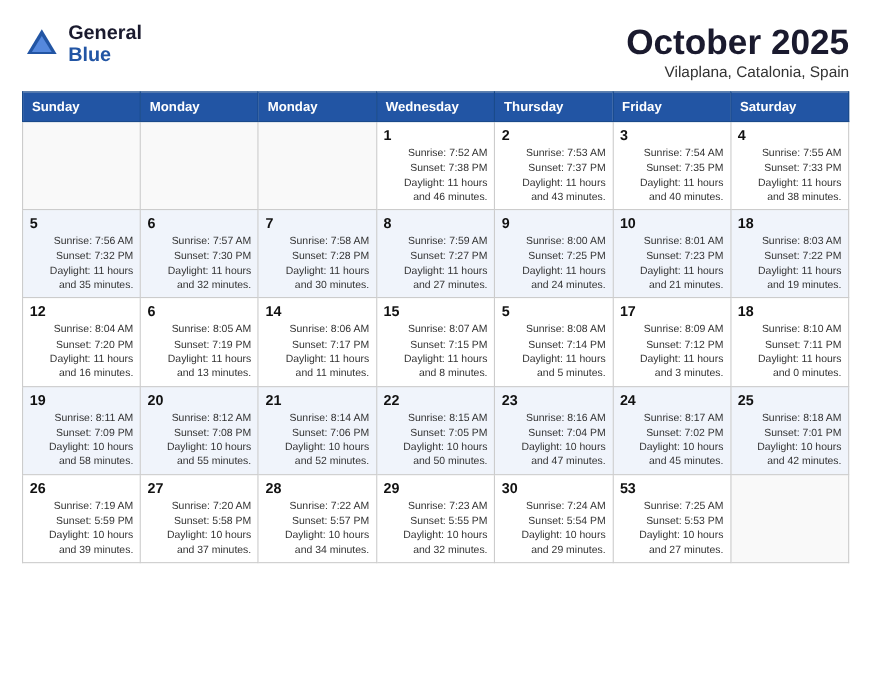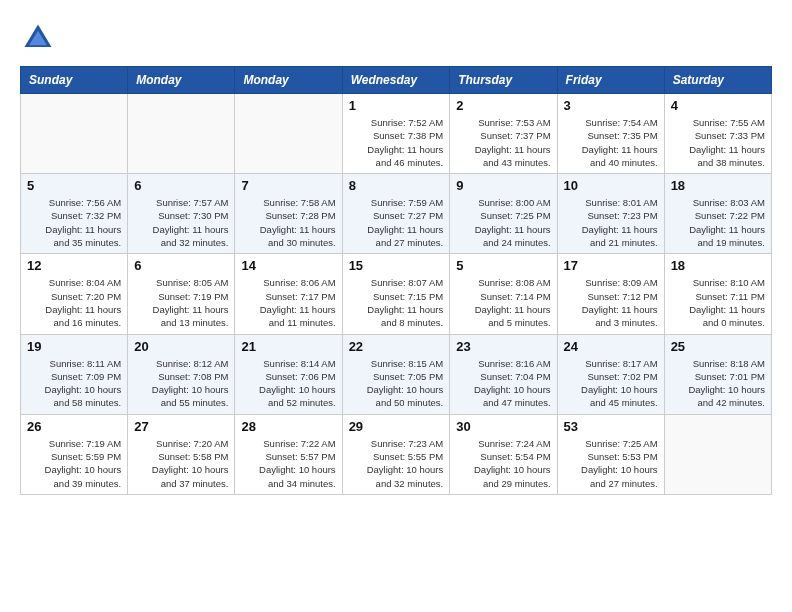--- a/index.html
+++ b/index.html
@@ -50,21 +50,20 @@
       border: 1px solid #ccc;
     }
     .calendar th {
       background: #2255a4;
       color: #fff;
       font-size: 12px;
       font-weight: bold;
       text-align: left;
       padding: 6px 8px;
       border: 1px solid #1a4a8a;
-      font-style: italic;
     }
     .calendar td {
       border: 1px solid #ccc;
       vertical-align: top;
       padding: 4px 6px;
       width: 108px;
       min-height: 80px;
       font-size: 10px;
       color: #222;
     }
@@ -92,20 +91,28 @@
   </style>
 </head>
 <body>
 
 <div class="header">
   <div class="logo">
     <svg class="logo-icon" viewBox="0 0 40 40">
       <polygon points="20,5 35,30 5,30" fill="#2255a4"></polygon>
       <polygon points="20,12 30,28 10,28" fill="#5588dd"></polygon>
     </svg>
+    <div class="logo-text">
+      <span>General</span><br>
+      <span class="logo-blue">Blue</span>
+    </div>
+  </div>
+  <div class="title-block">
+    <div class="month-title">October 2025</div>
+    <div class="location">Vilaplana, Catalonia, Spain</div>
   </div>
 </div>
 
 <table class="calendar">
   <thead>
     <tr>
     <th>Sunday</th>
         <th>Monday</th>
         <th>Monday</th>
         <th>Wednesday</th>

